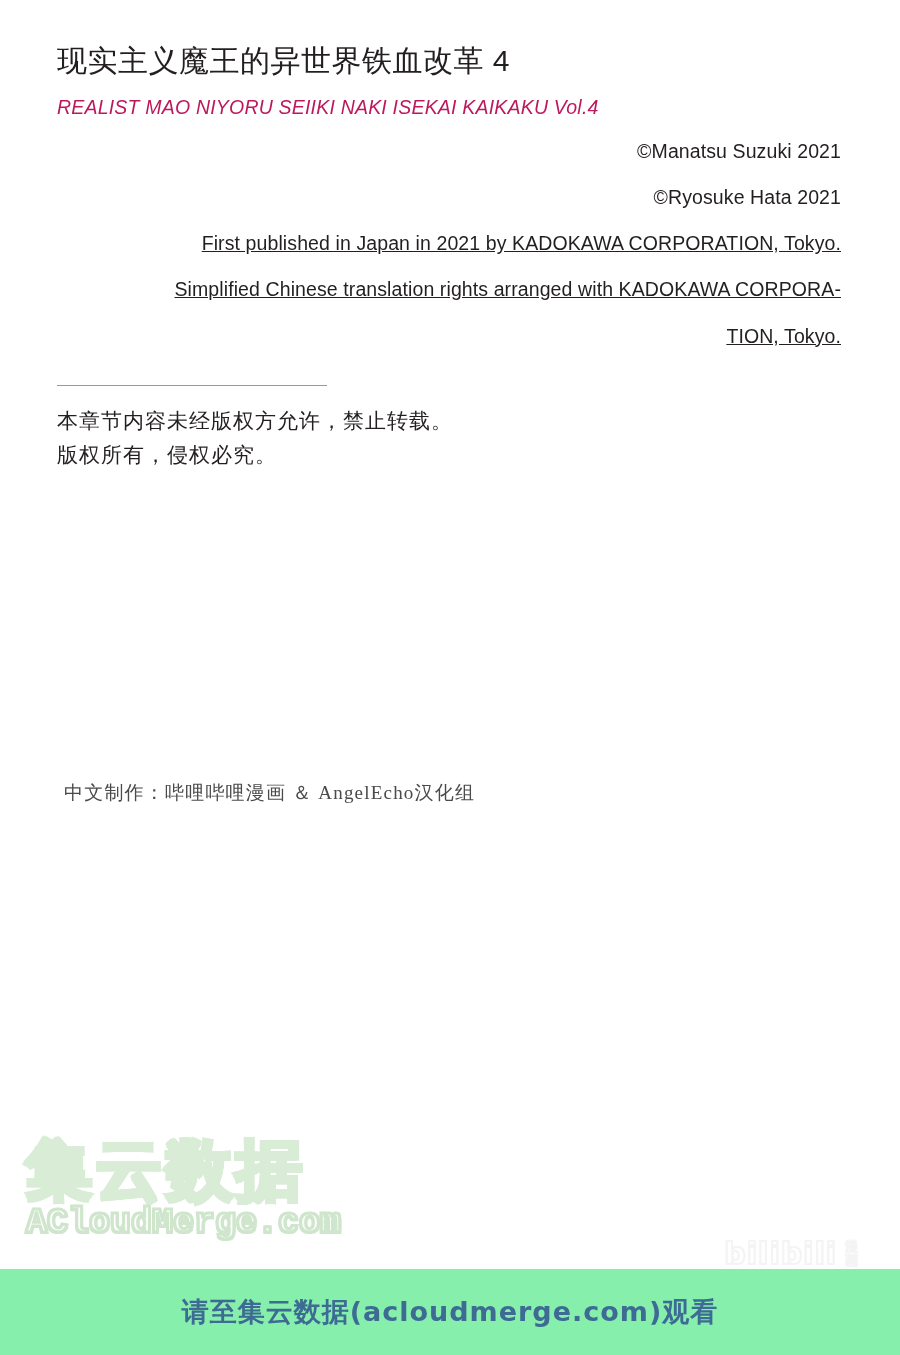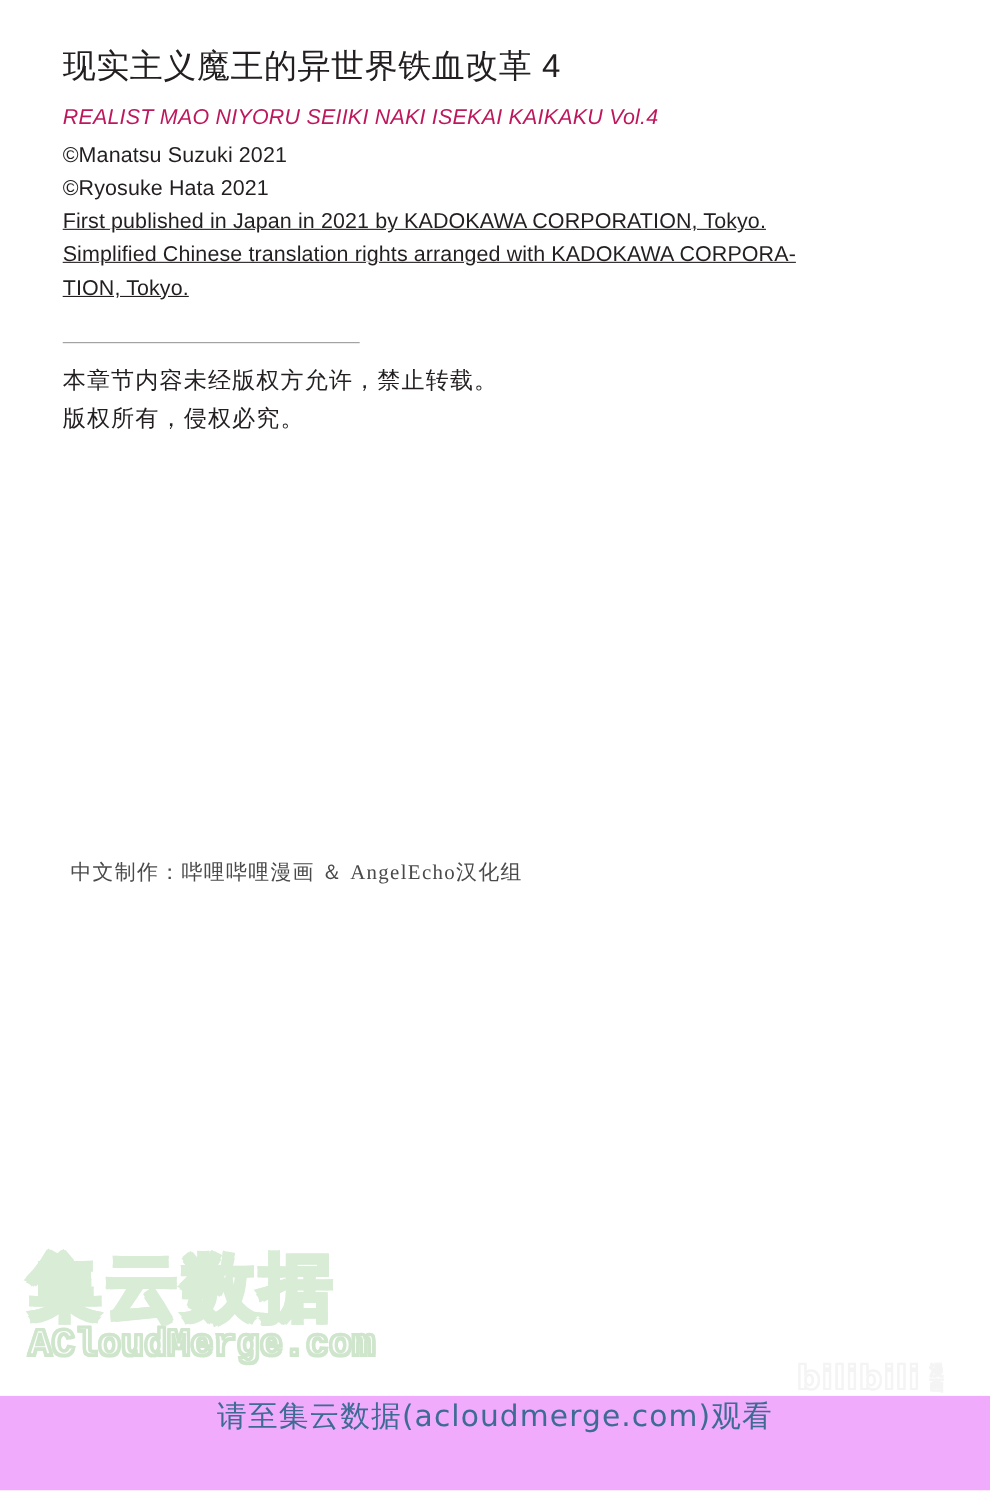--- a/index.html
+++ b/index.html
@@ -44,22 +44,23 @@
     color: #be185d;
     line-height: 1.35;
     margin: 0 0 6px 0;
     letter-spacing: 0.2px;
   }
 
   .credit-line {
     font-size: 19.5px;
     color: #231f20;
     line-height: 1.55;
-    margin: 0;
+    margin: 16px;
     letter-spacing: 0.1px;
+    text-align: right;
   }
 
   .credit-line.wrap {
     max-width: 790px;
     text-decoration: underline;
   }
 
   .divider {
     margin: 34px 0 18px 0;
     width: 270px;
@@ -165,22 +166,24 @@
   }
 
   
   .promo {
     position: absolute;
     left: 0;
     right: 0;
     bottom: 0;
     height: 86px;
     display: flex;
+    align-items: center;
     justify-content: center;
-    background: #f0abfc;
+    background: #86efac;
+    font-weight: bold;
   }
   .promo-text {
     font-family: "DejaVu Sans", sans-serif;
     font-size: 27px;
     letter-spacing: 1px;
     color: #3d6b94;
   }
 </style>
 </head>
 <body>

